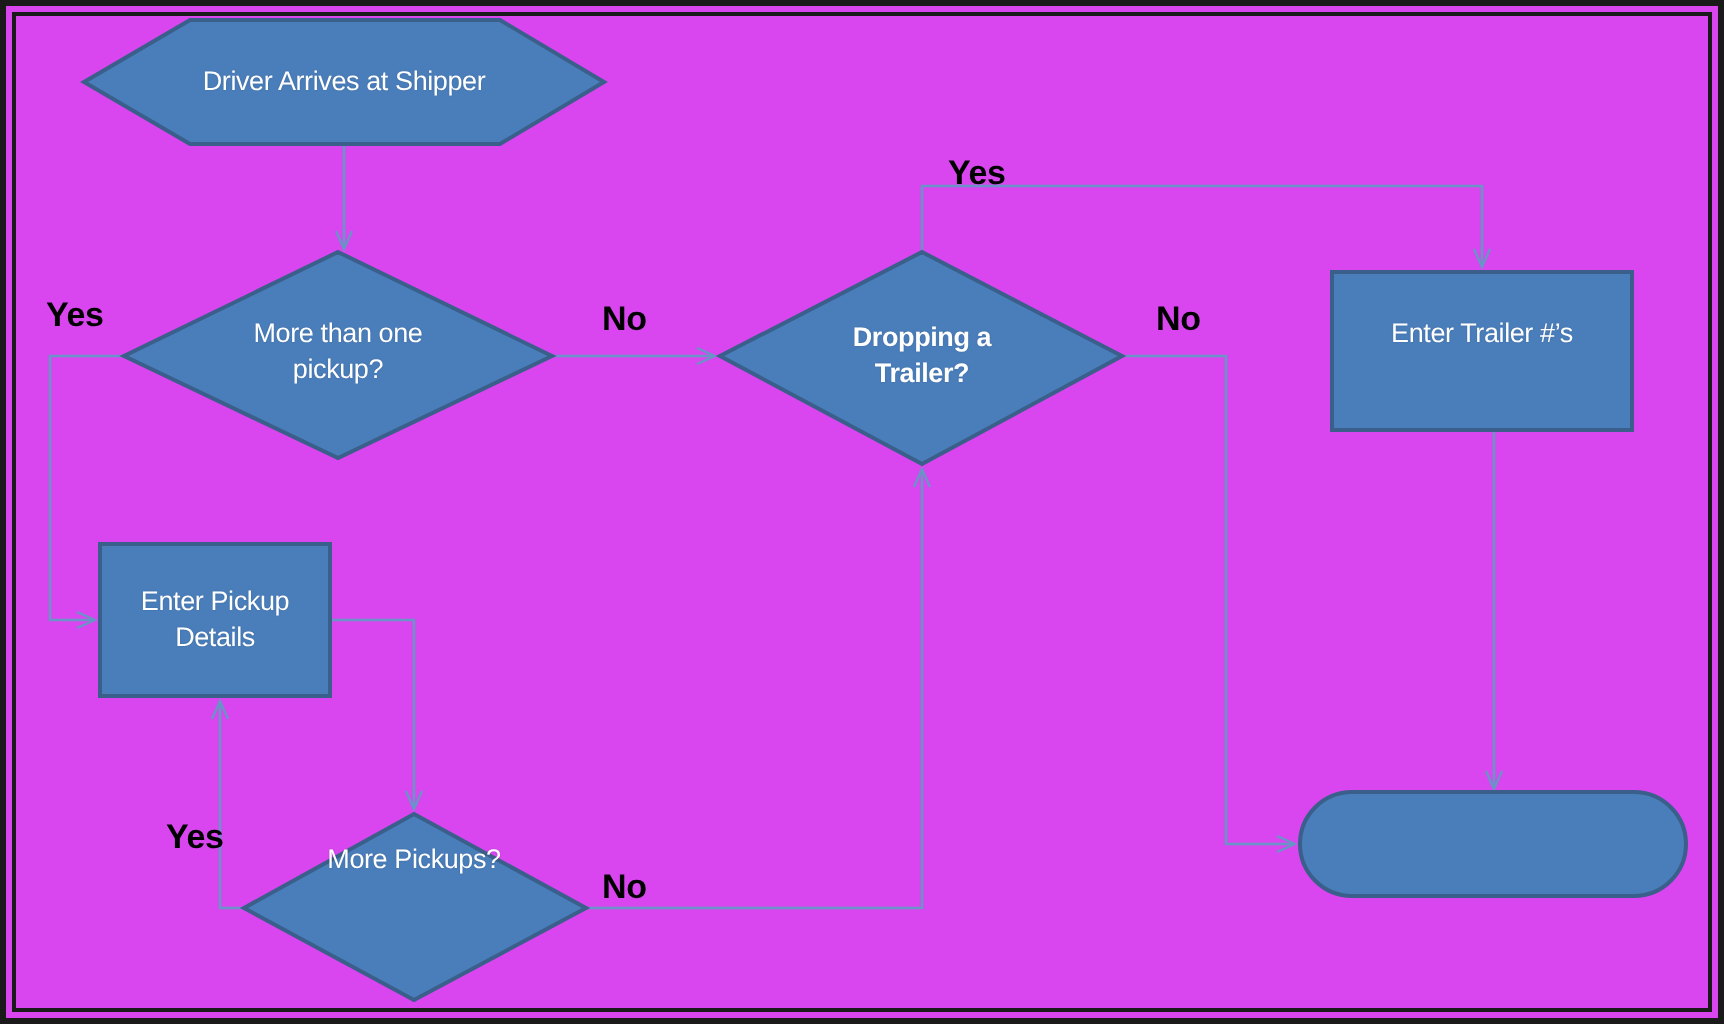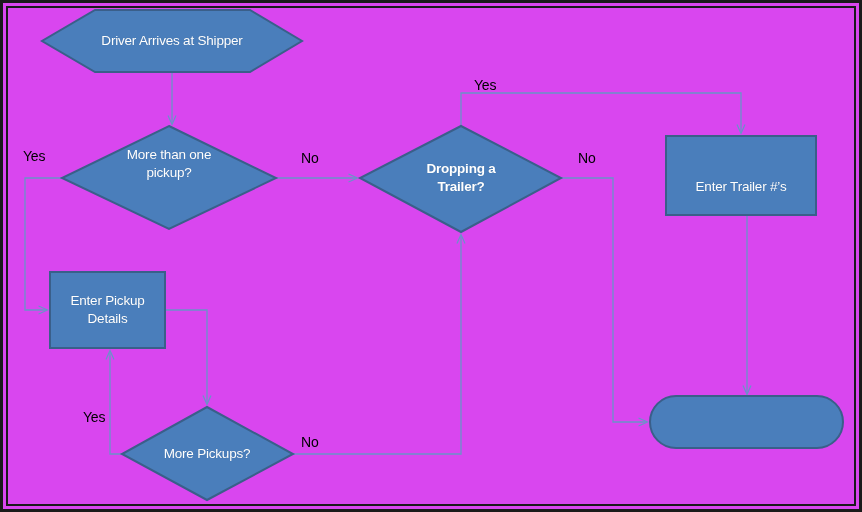--- a/index.html
+++ b/index.html
@@ -58,22 +58,22 @@
     align-items: center;
     justify-content: center;
     pointer-events: none;
     text-shadow: 0 0 1px rgba(0,0,0,0.18);
   }
   .edge-label {
     position: absolute;
     z-index: 30;
     color: #000000;
     font-family: "Liberation Sans", sans-serif;
-    font-size: 14px;
-    font-weight: normal;
+    font-size: 17px;
+    font-weight: bold;
     letter-spacing: -0.2px;
     white-space: nowrap;
     pointer-events: none;
   }
   .hit {
     position: absolute;
     z-index: 25;
     background: transparent;
   }
 </style>
@@ -122,37 +122,37 @@
 
     <polygon points="207,407 293,454 207,500 122,454" fill="#4A7EBB" stroke="#3A5F8A" stroke-width="2"></polygon>
 
     <rect x="650" y="396" width="193" height="52" rx="26" ry="26" fill="#4A7EBB" stroke="#3A5F8A" stroke-width="2"></rect>
   </svg>
 
   <div class="node-label" style="left:90px; top:10px; width:164px; height:62px;">
     <span>Driver Arrives at Shipper</span>
   </div>
 
-  <div class="node-label" style="left:114px; top:124px; width:110px; height:80px;">
+  <div class="node-label" style="left:114px; top:136px; width:110px; height:80px;">
     <span>More than one pickup?</span>
   </div>
 
   <div class="node-label" style="left:410px; top:148px; width:102px; height:60px;font-weight:bold;">
     <span>Dropping a Trailer?</span>
   </div>
 
-  <div class="node-label" style="left:666px; top:148px; width:150px; height:79px;">
+  <div class="node-label" style="left:666px; top:128px; width:150px; height:79px;">
     <span>Enter Trailer #’s</span>
   </div>
 
   <div class="node-label" style="left:50px; top:272px; width:115px; height:76px;border-radius:27px;">
     <span>Enter Pickup Details</span>
   </div>
 
-  <div class="node-label" style="left:155px; top:424px; width:104px; height:60px;">
+  <div class="node-label" style="left:155px; top:400px; width:104px; height:60px;">
     <span>More Pickups?</span>
   </div>
 
 
   <div class="edge-label" style="left:23px; top:148px;">
     <span>Yes</span>
   </div>
 
   <div class="edge-label" style="left:301px; top:150px;">
     <span>No</span>

